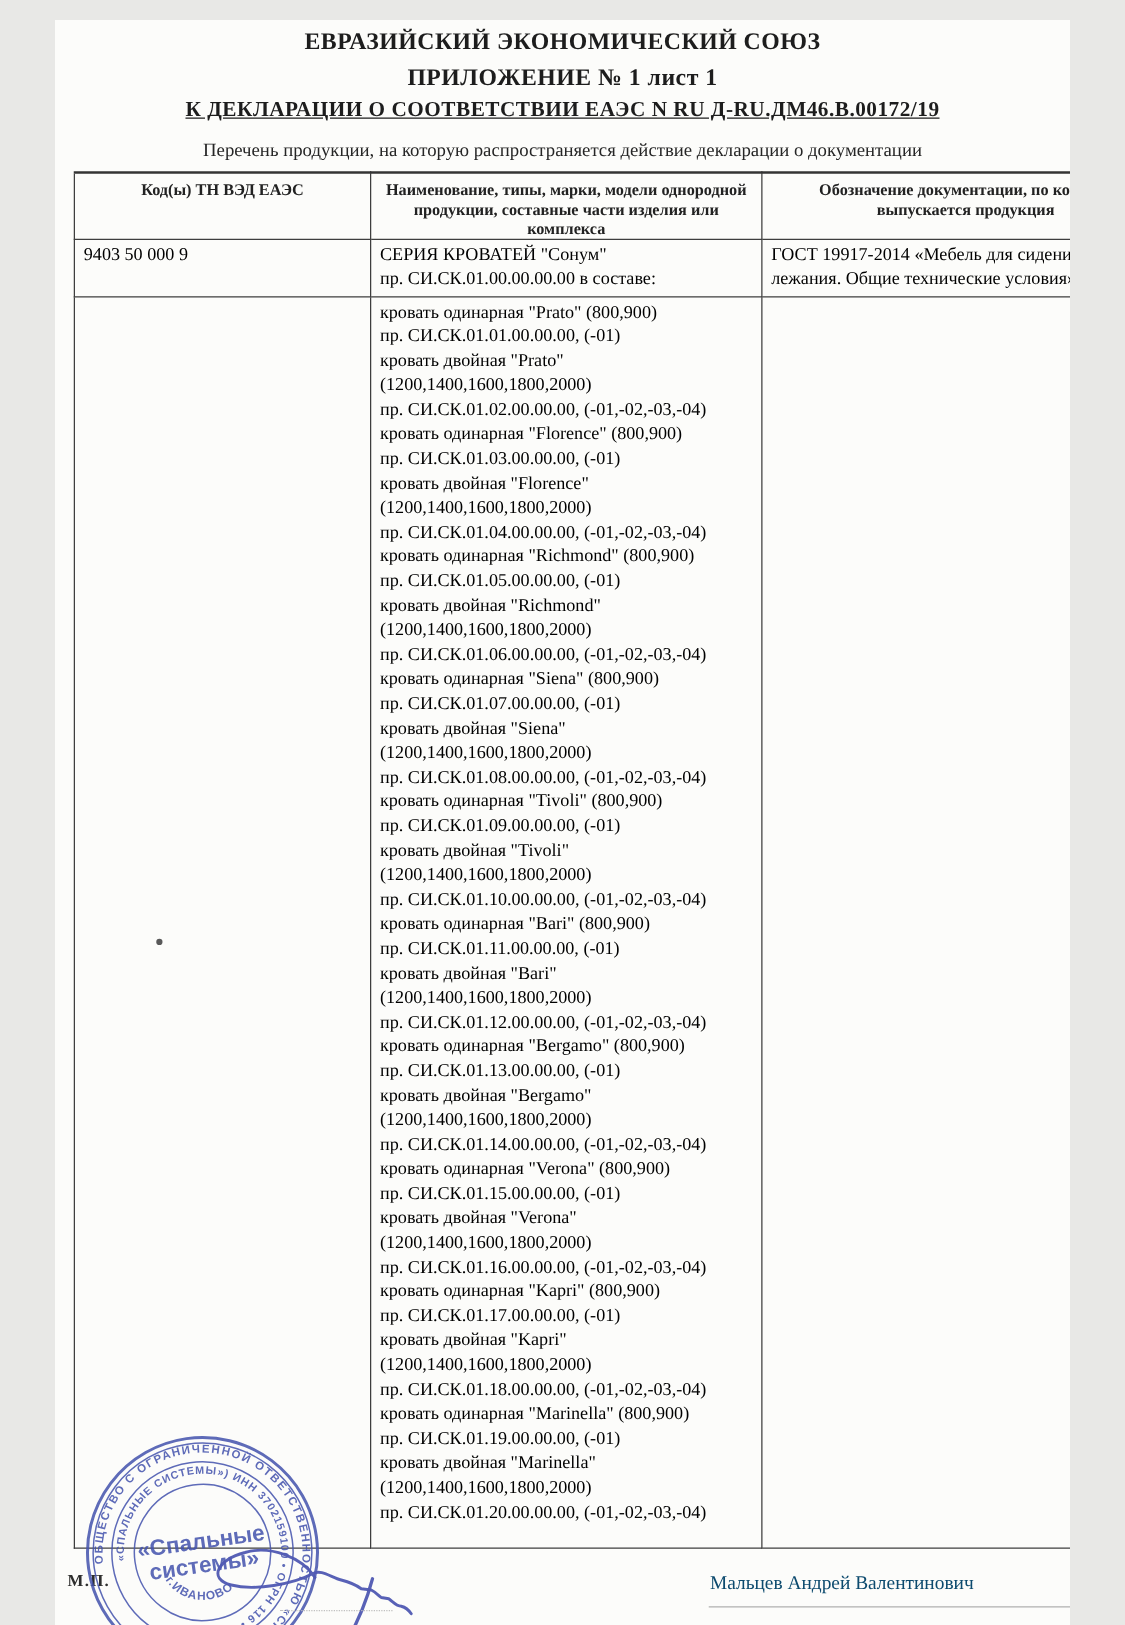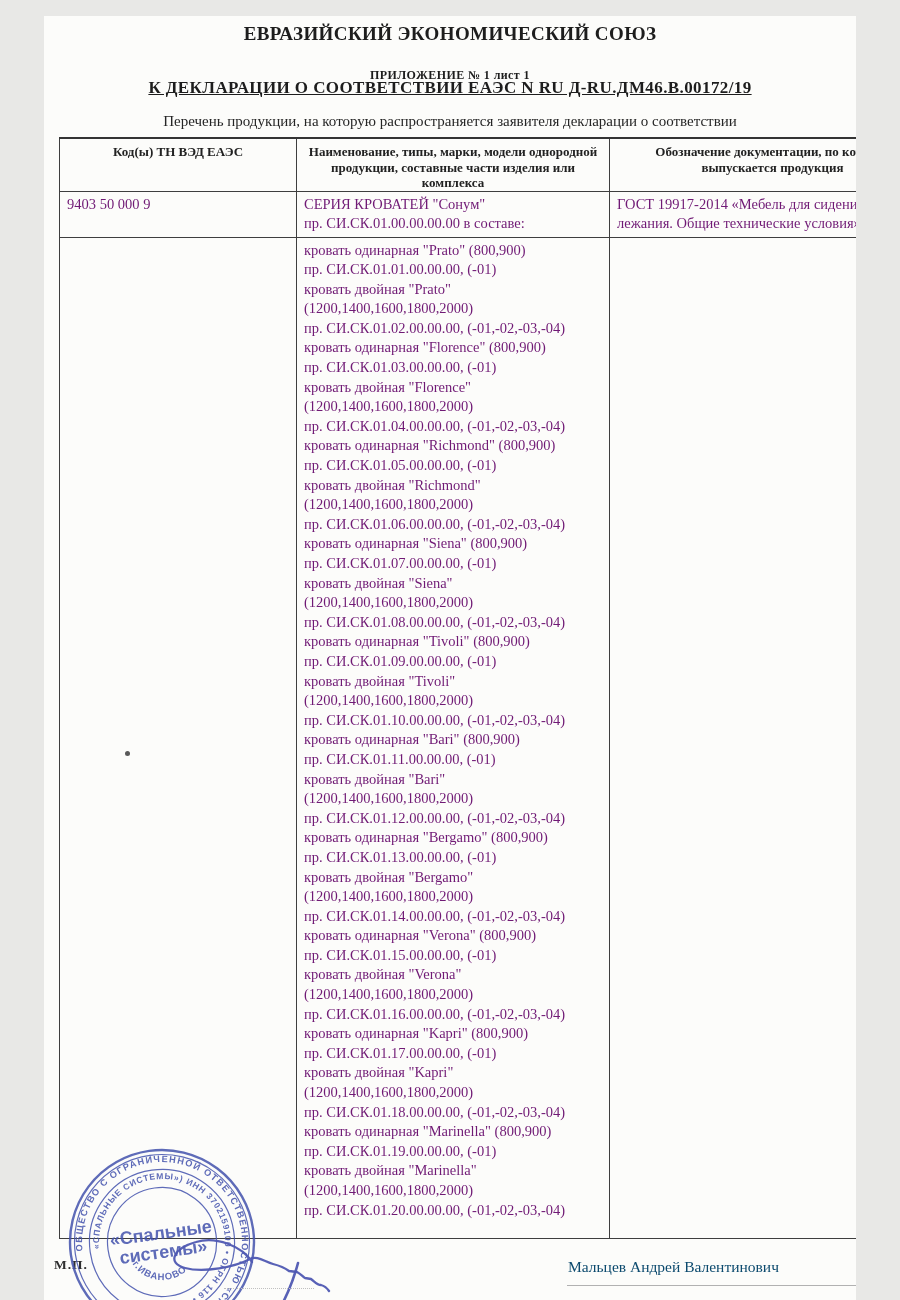--- a/index.html
+++ b/index.html
@@ -4,41 +4,41 @@
 <style>
   html,body { margin:0; padding:0; background:#e8e8e6; }
   .page {
     position:relative; width:812px; height:1300px; margin:16px auto;
     background:#fcfcfa; overflow:hidden;
     font-family:"Liberation Serif", serif; color:#2b2b2b;
   }
   .title { position:absolute; left:0; width:100%; text-align:center;
            font-weight:bold; color:#1d1d1d; letter-spacing:0.4px; }
   .t1 { top:7px;  font-size:19px; }
-  .t2 { top:52px; font-size:12px; }
+  .t2 { top:36px; font-size:19px; }
   .t3 { top:62px; font-size:17px;text-decoration:underline; }
   .subtitle { position:absolute; top:97px; left:0; width:100%;
               text-align:center; font-size:15px; color:#262626; }
 
   table.products {
     position:absolute; left:15px; top:121px; width:876px;
     border-collapse:collapse; table-layout:fixed;
   }
   table.products th, table.products td {
     border:1.5px solid #3e3e3e; vertical-align:top; box-sizing:border-box;
     overflow:hidden;
   }
   table.products { border-top:2.5px solid #343434; }
   col.c1 { width:237px; } col.c2 { width:313px; } col.c3 { width:326px; }
   thead th {
     height:51px; font-size:13px; font-weight:bold; text-align:center;
     padding:5px 8px 0 8px; line-height:15.5px; color:#222;
   }
   tbody td {
-    font-size:14.5px; line-height:19.6px; padding:3px 8px 0 7px; color:#701a75;
+    font-size:14.5px; line-height:19.6px; padding:3px 8px 0 7px; color:#000000;
   }
   tr.r1 td { height:46px; }
   tr.r2 td { height:1001px; }
   .pre { white-space:pre-line; }
 
   .mp { position:absolute; left:10px; top:1241px; font-weight:bold;
         font-size:13.5px; letter-spacing:1px; color:#2e2e2e; }
 
   .stamp { position:absolute; left:8px; top:1122px; opacity:0.85; }
   .sc { fill:none; stroke:#4352ad; }
@@ -65,21 +65,21 @@
          border-radius:50%; background:#3c3c3c; opacity:0.85; }
 </style>
 </head>
 <body>
 
 <div class="page">
 
   <div class="title t1">ЕВРАЗИЙСКИЙ ЭКОНОМИЧЕСКИЙ СОЮЗ</div>
   <div class="title t2">ПРИЛОЖЕНИЕ № 1 лист 1</div>
   <div class="title t3">К ДЕКЛАРАЦИИ О СООТВЕТСТВИИ ЕАЭС N RU Д-RU.ДМ46.В.00172/19</div>
-  <div class="subtitle">Перечень продукции, на которую распространяется заявителя декларации о соответствии</div>
+  <div class="subtitle">Перечень продукции, на которую распространяется действие декларации о документации</div>
 
   <table class="products">
     <colgroup>
         <col class="c1">
         <col class="c2">
         <col class="c3">
       </colgroup>
     <thead>
       <tr>
         <th>Код(ы) ТН ВЭД ЕАЭС</th>

